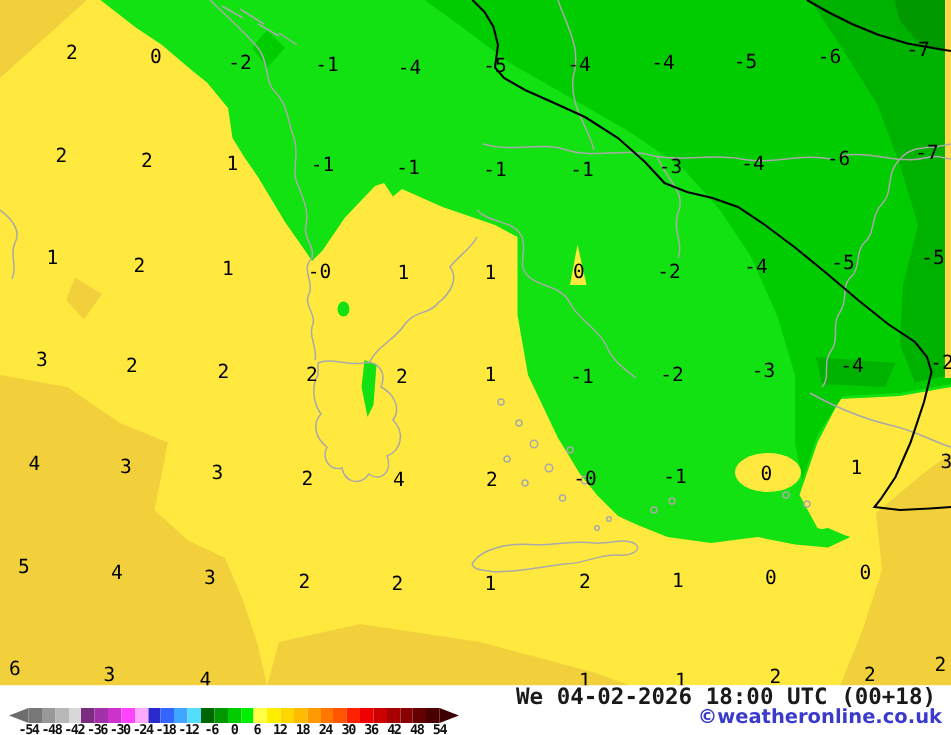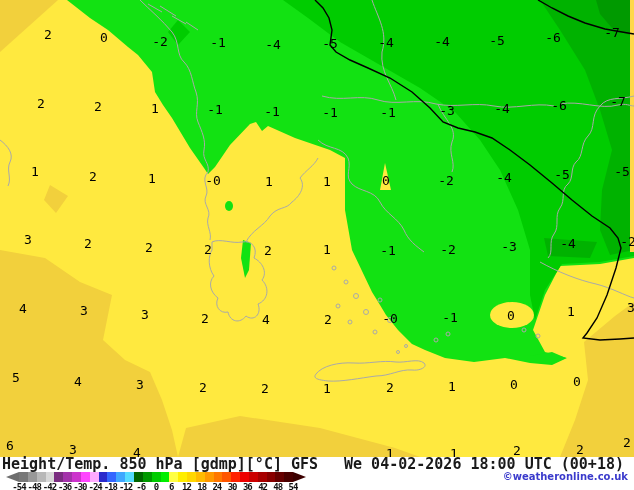--- a/index.html
+++ b/index.html
@@ -10,21 +10,21 @@
   .legend{position:absolute;left:0;top:457px;width:634px;height:33px;background:#fff;}
   .legend-title{position:absolute;left:2px;top:-2px;font-size:15px;font-weight:bold;color:#1a1a1a;white-space:nowrap;letter-spacing:0px;}
   .timestamp{position:absolute;right:10px;top:-2px;font-size:15px;font-weight:bold;color:#1a1a1a;white-space:nowrap;}
   .colorbar{position:absolute;left:6px;top:15px;width:300px;height:10px;display:flex;}
   .cb-arrow-left{width:0;height:0;border-top:5px solid transparent;border-bottom:5px solid transparent;border-right:13px solid #6e6e6e;}
   .cb-arrow-right{width:0;height:0;border-top:5px solid transparent;border-bottom:5px solid transparent;border-left:13px solid #3c0000;}
   .cb-segments{flex:1;display:flex;height:10px;}
   .cb-segments div{flex:1;height:10px;}
   .cb-ticks{position:absolute;left:19px;top:25px;width:274px;height:8px;text-align:center;}
   .cb-ticks span{position:absolute;transform:translateX(-50%);font-size:9px;font-weight:bold;color:#111;letter-spacing:-1px;white-space:nowrap;}
-  .copyright{position:absolute;right:6px;top:14px;font-size:10px;font-weight:bold;color:#3a3acc;white-space:nowrap;font-family:"DejaVu Sans","Liberation Sans",sans-serif;}
+  .copyright{position:absolute;right:6px;top:14px;font-size:13px;font-weight:bold;color:#3a3acc;white-space:nowrap;font-family:"DejaVu Sans","Liberation Sans",sans-serif;}
   .temp-label{font-family:"DejaVu Sans Mono","Liberation Mono",monospace;font-size:13px;fill:#000;}
 </style>
 </head>
 <body>
 
 <div class="screen">
 
   <div class="map">
     <svg width="634" height="457" viewBox="0 0 634 457" xmlns="http://www.w3.org/2000/svg">
 
@@ -165,21 +165,20 @@
           <text x="390" y="458" text-anchor="middle" class="temp-label">1</text>
           <text x="454" y="458" text-anchor="middle" class="temp-label">1</text>
           <text x="517" y="455" text-anchor="middle" class="temp-label">2</text>
           <text x="580" y="454" text-anchor="middle" class="temp-label">2</text>
           <text x="627" y="447" text-anchor="middle" class="temp-label">2</text>
         </g>
     </svg>
   </div>
 
   <div class="legend">
-    <div class="legend-title">Height/Temp. 850 hPa [gdmp][°C] GFS</div>
     <div class="timestamp">We 04-02-2026 18:00 UTC (00+18)</div>
 
     <div class="colorbar">
       <div class="cb-arrow-left"></div>
       <div class="cb-segments" id="cb-segments">
           <div style="background: rgb(120, 120, 120);"></div>
           <div style="background: rgb(152, 152, 152);"></div>
           <div style="background: rgb(184, 184, 184);"></div>
           <div style="background: rgb(216, 216, 216);"></div>
           <div style="background: rgb(122, 45, 128);"></div>

